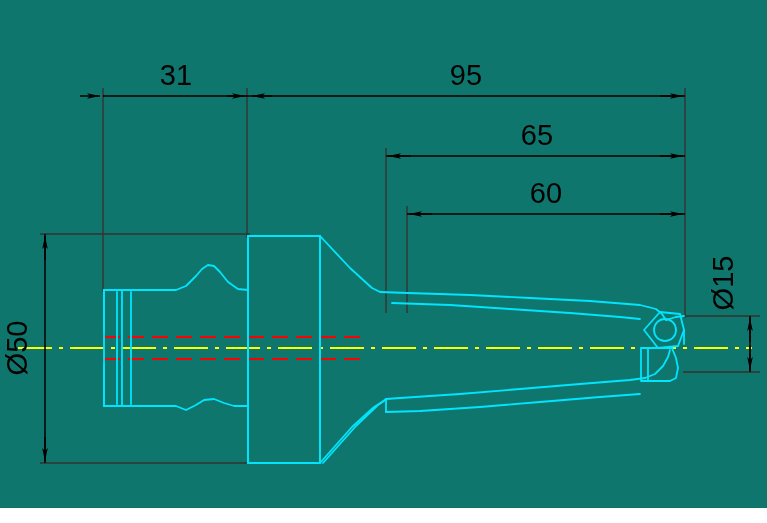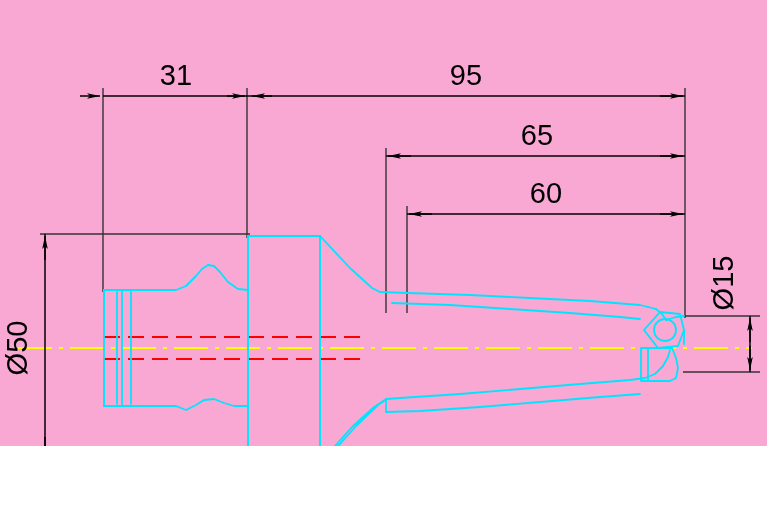--- a/index.html
+++ b/index.html
@@ -7,22 +7,22 @@
     margin: 0;
     padding: 0;
     background: #ffffff;
   }
   body {
     font-family: "Liberation Sans", sans-serif;
   }
   #drawing-root {
     position: relative;
     width: 767px;
-    height: 446px;
-    background: #f9a8d4;
+    height: 508px;
+    background: #0f766e;
     overflow: hidden;
   }
   #cad-svg {
     position: absolute;
     top: 0;
     left: 0;
     display: block;
   }
   .dim-text {
     font-family: "Liberation Sans", sans-serif;

